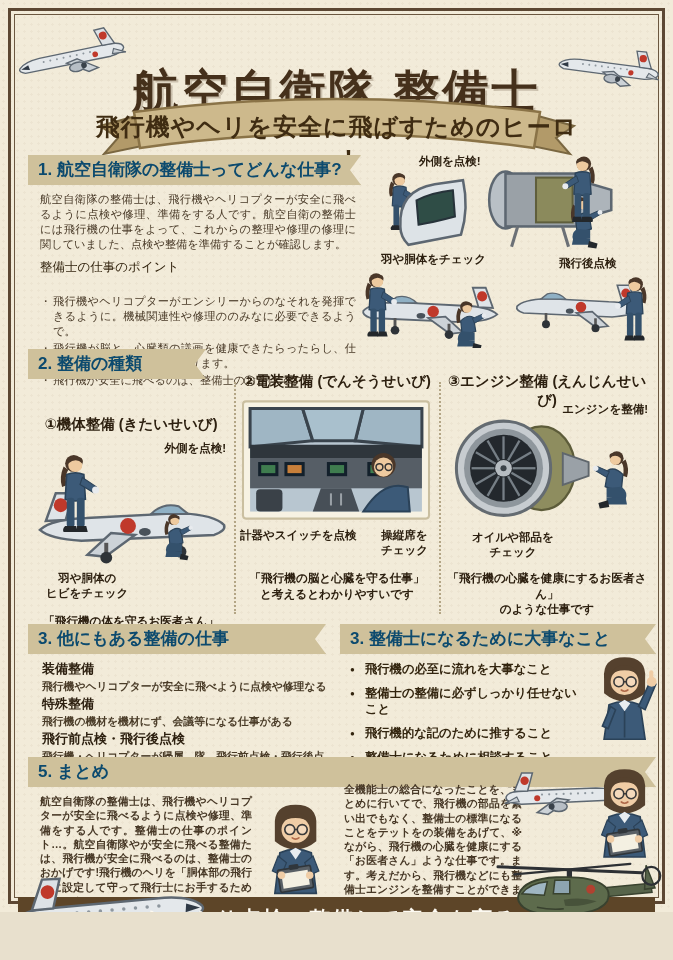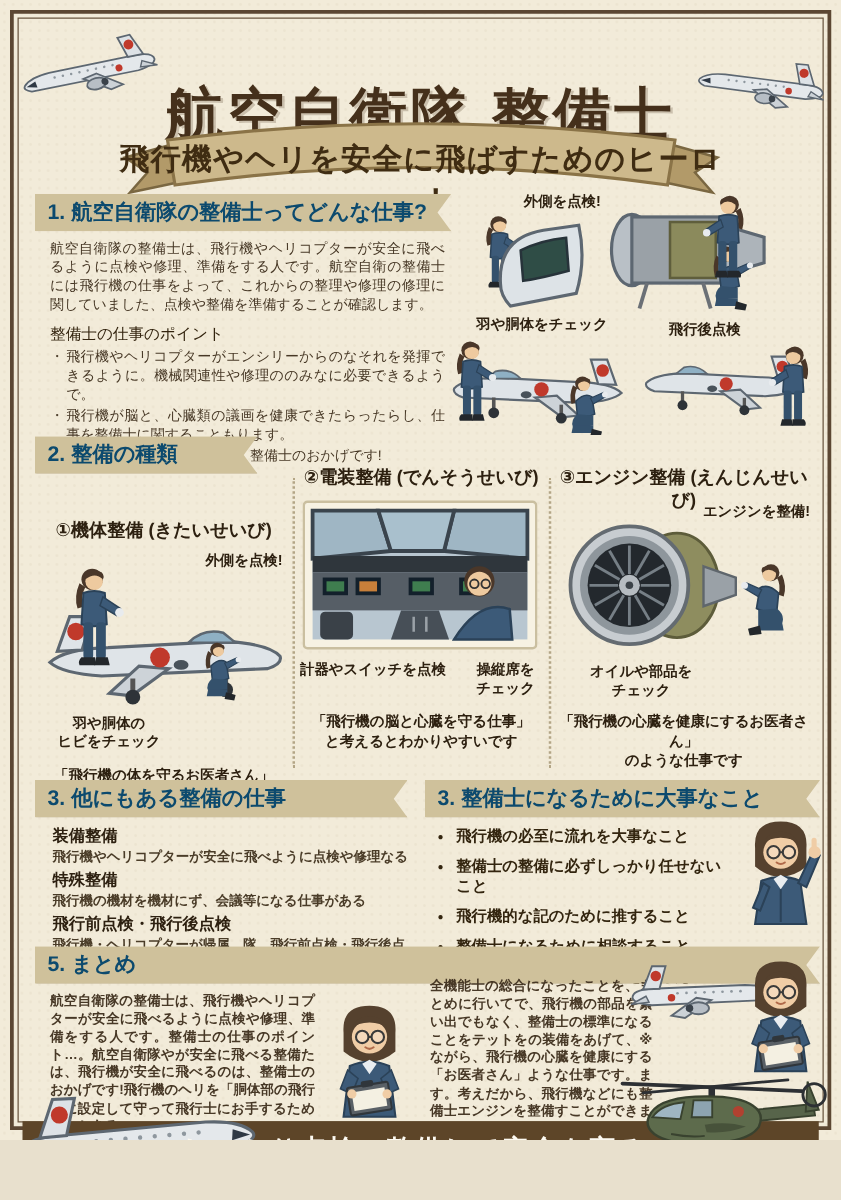--- a/index.html
+++ b/index.html
@@ -25,21 +25,21 @@
     font-size:24px;font-weight:bold;color:#3f2c12;letter-spacing:1px;
   }
   .hbar{
     position:absolute;background:#cfc19b;color:#0c4a6e;font-weight:bold;
     font-size:17px;line-height:30px;height:30px;padding:0 18px 0 10px;
     clip-path:polygon(0 0,100% 0,calc(100% - 11px) 50%,100% 100%,0 100%);
     box-shadow:1px 1px 0 rgba(90,70,40,.25);
   }
   .s1text{position:absolute;left:40px;top:192px;width:316px;font-size:11.2px;font-weight:normal;line-height:1.34;color:#473826;text-align:justify;}
   .pts-title{margin-top:7px;font-size:12.5px;color:#33240f;}
-  ul.points{margin:3px 0 0 0;padding:0;list-style:none;}
+  ul.points{margin:18px 0 0 0;padding:0;list-style:none;}
   ul.points li{position:relative;padding-left:13px;margin-top:2px;}
   ul.points li::before{content:"・";position:absolute;left:0;top:0;}
   .img-label{position:absolute;font-size:11.5px;font-weight:bold;color:#2d2010;white-space:nowrap;}
   .coltitle{position:absolute;left:0;right:0;top:0;text-align:center;font-size:14.5px;font-weight:bold;color:#2d2010;}
   .cap{
     position:absolute;left:0;right:0;text-align:center;font-size:11.6px;font-weight:bold;
     color:#2d2010;line-height:1.35;white-space:pre-line;
   }
   .preline{white-space:pre-line;}
   .sep{position:absolute;top:382px;height:232px;border-left:2px dotted #b3a585;}
@@ -262,21 +262,21 @@
       <line x1="40" y1="76" x2="34" y2="96" stroke="#6b7076" stroke-width="3"></line>
       <line x1="84" y1="76" x2="90" y2="96" stroke="#6b7076" stroke-width="3"></line>
       <g transform="translate(48,46) scale(0.6)">
           <use href="#sym-mech-kneel"></use>
         </g>
       <g transform="translate(172,4) scale(-0.78,0.78)">
           <use href="#sym-mech"></use>
         </g>
     </svg>
     <div class="img-label" style="left:26px;top:104px;text-align:right;">羽や胴体をチェック</div>
-    <div class="img-label" style="left:180px;top:108px;">飛行後点検</div>
+    <div class="img-label" style="left:204px;top:108px;">飛行後点検</div>
     <svg class="abs" style="left:0;top:120px;" width="150" height="80" viewBox="0 0 150 80">
       <g transform="translate(148,14) scale(-0.72,0.72)">
           <use href="#sym-jet" width="200" height="80"></use>
         </g>
       <g transform="translate(0,2) scale(0.64)">
           <use href="#sym-mech" width="70" height="120"></use>
         </g>
       <g transform="translate(86,32) scale(0.58)">
           <use href="#sym-mech-kneel" width="80" height="100"></use>
         </g>

